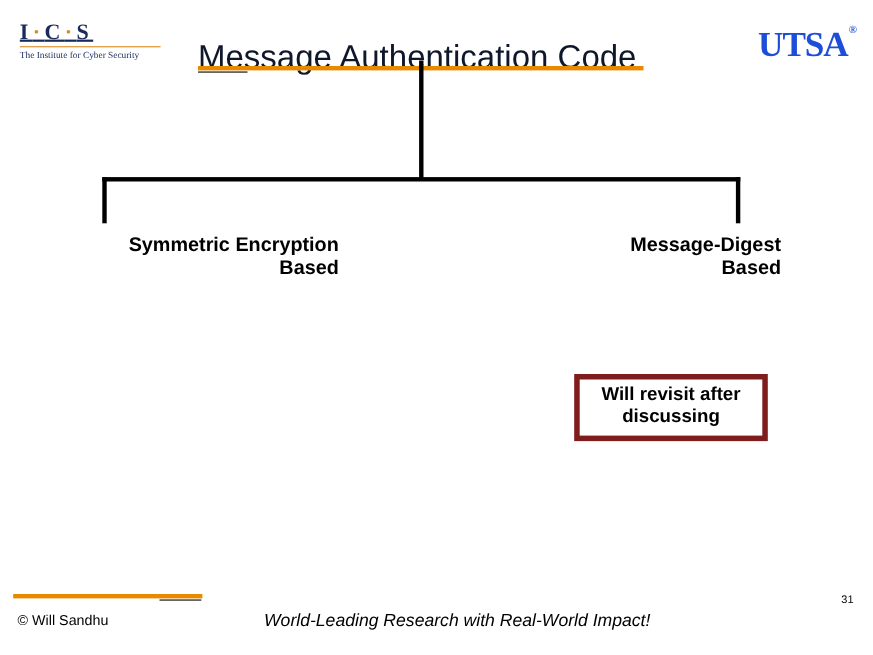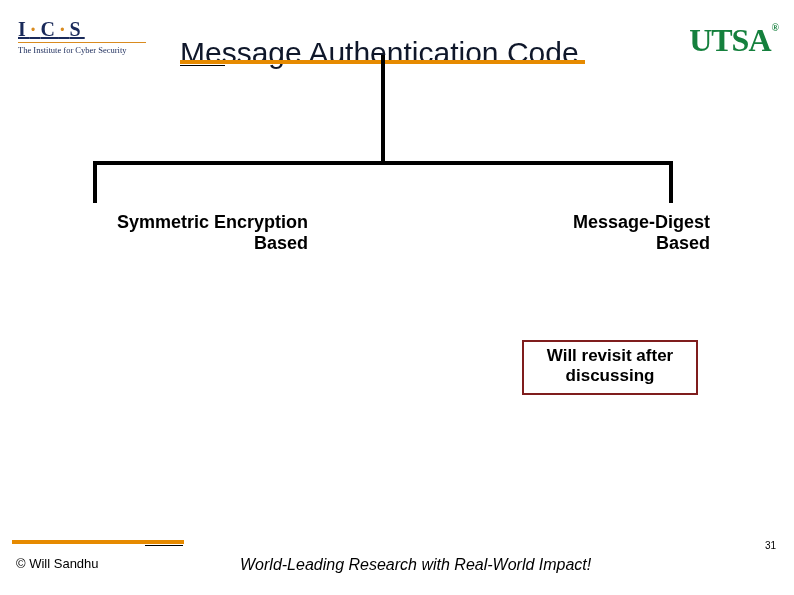--- a/index.html
+++ b/index.html
@@ -63,21 +63,21 @@
     height: 1px;
     background: #000;
   }
   .utsa-logo {
     position: absolute;
     right: 16px;
     top: 12px;
     font-family: "Times New Roman", serif;
     font-weight: 900;
     font-size: 32px;
-    color: #15803d;
+    color: #1d4ed8;
     letter-spacing: -1px;
   }
   .utsa-logo .tm {
     font-size: 10px;
     vertical-align: top;
     margin-left: 1px;
   }
 
   
   .stem {
@@ -133,21 +133,21 @@
     font-weight: bold;
     transform: translateX(-50%);
     left: 610px;
   }
 
   .note-box {
     position: absolute;
     left: 522px;
     top: 340px;
     width: 176px;
-    border: 2px solid #7f1d1d;
+    border: 5px solid #7f1d1d;
     text-align: center;
     font-size: 17px;
     font-weight: bold;
     padding: 4px 6px 6px 6px;
     line-height: 1.2;
   }
 
   .footer-line {
     position: absolute;
     left: 12px;

